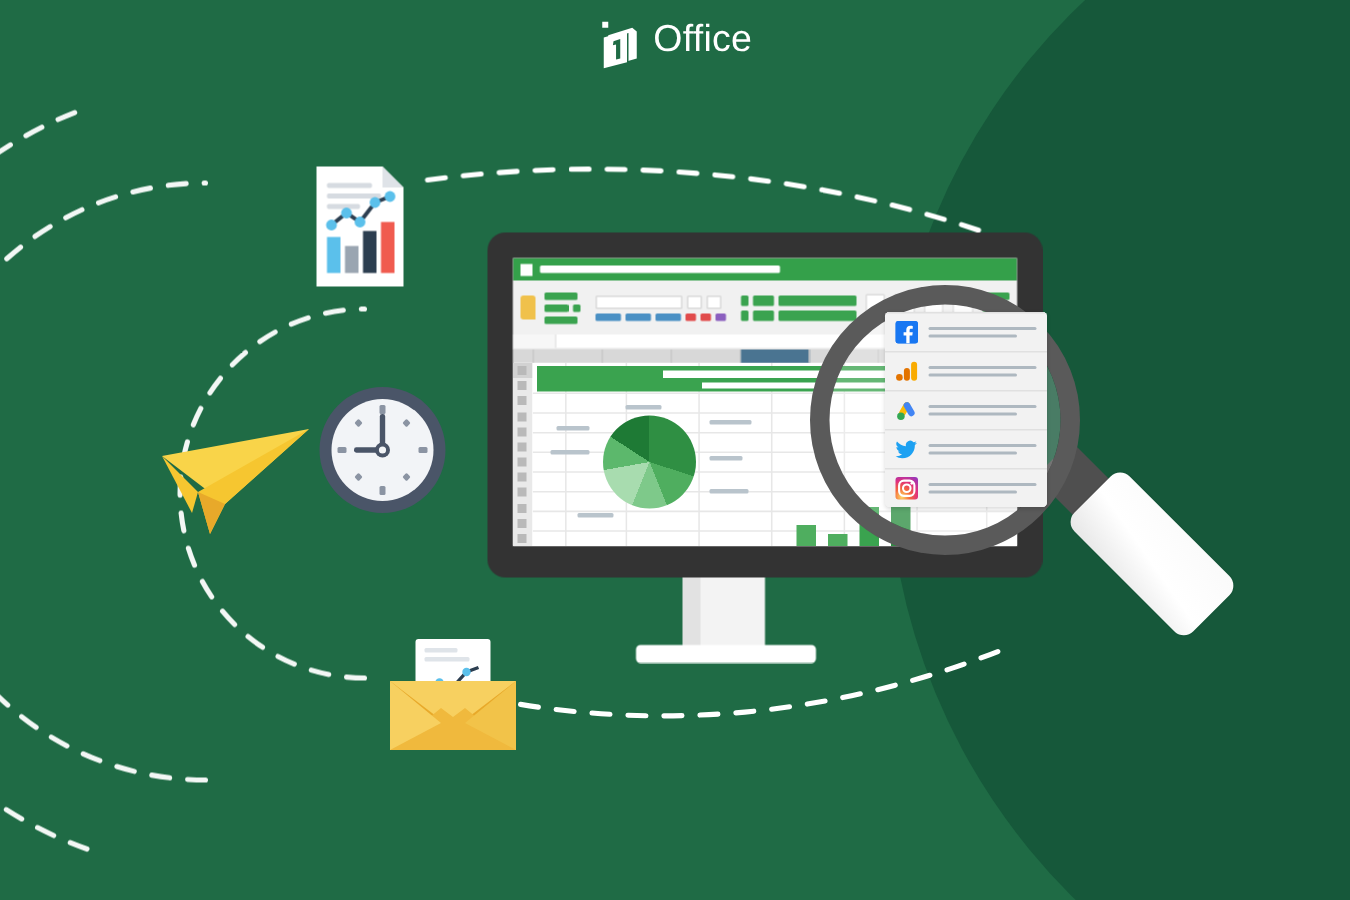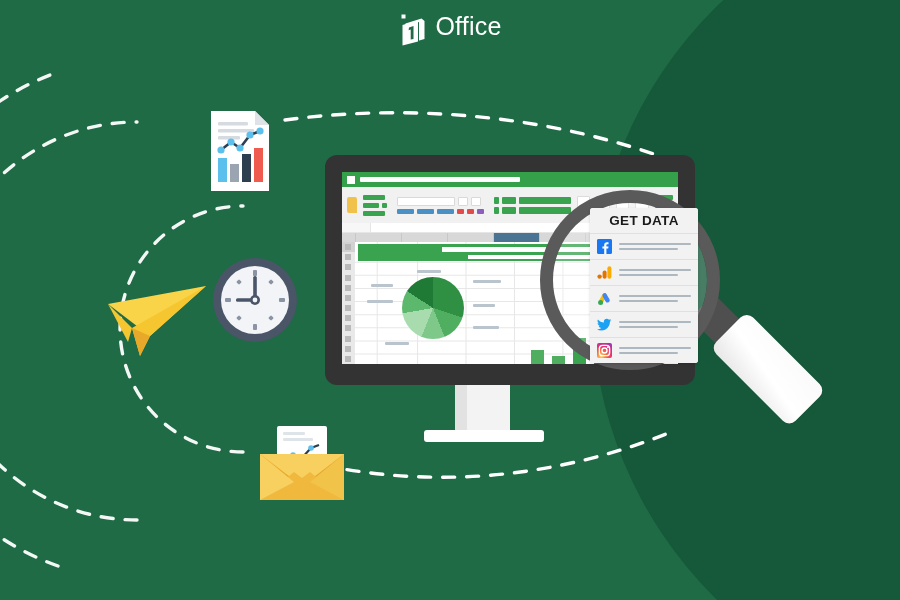--- a/index.html
+++ b/index.html
@@ -405,21 +405,20 @@
   <div class="monitor-neck"></div>
   <div class="monitor-base"></div>
 
   <div class="magnifier">
     <div class="mag-handle"></div>
     <div class="mag-grip"></div>
     <div class="mag-lens"></div>
     <div class="mag-ring"></div>
 
     <div class="panel">
-      <div class="panel-title">GET DATA</div>
 
       <div class="panel-row">
         <div class="ico ico-facebook">
           <svg viewBox="0 0 15 15" width="15" height="15">
             <rect width="15" height="15" rx="2" fill="#1877f2"></rect>
             <path d="M9.4 15V9.6h1.8l.3-2.1H9.4V6.2c0-.6.2-1 1-1h1.1V3.3c-.2 0-.8-.1-1.6-.1-1.6 0-2.7.9-2.7 2.7v1.6H5.4v2.1h1.8V15z" fill="#ffffff"></path>
           </svg>
         </div>
         <div class="lines">
             <i></i>

